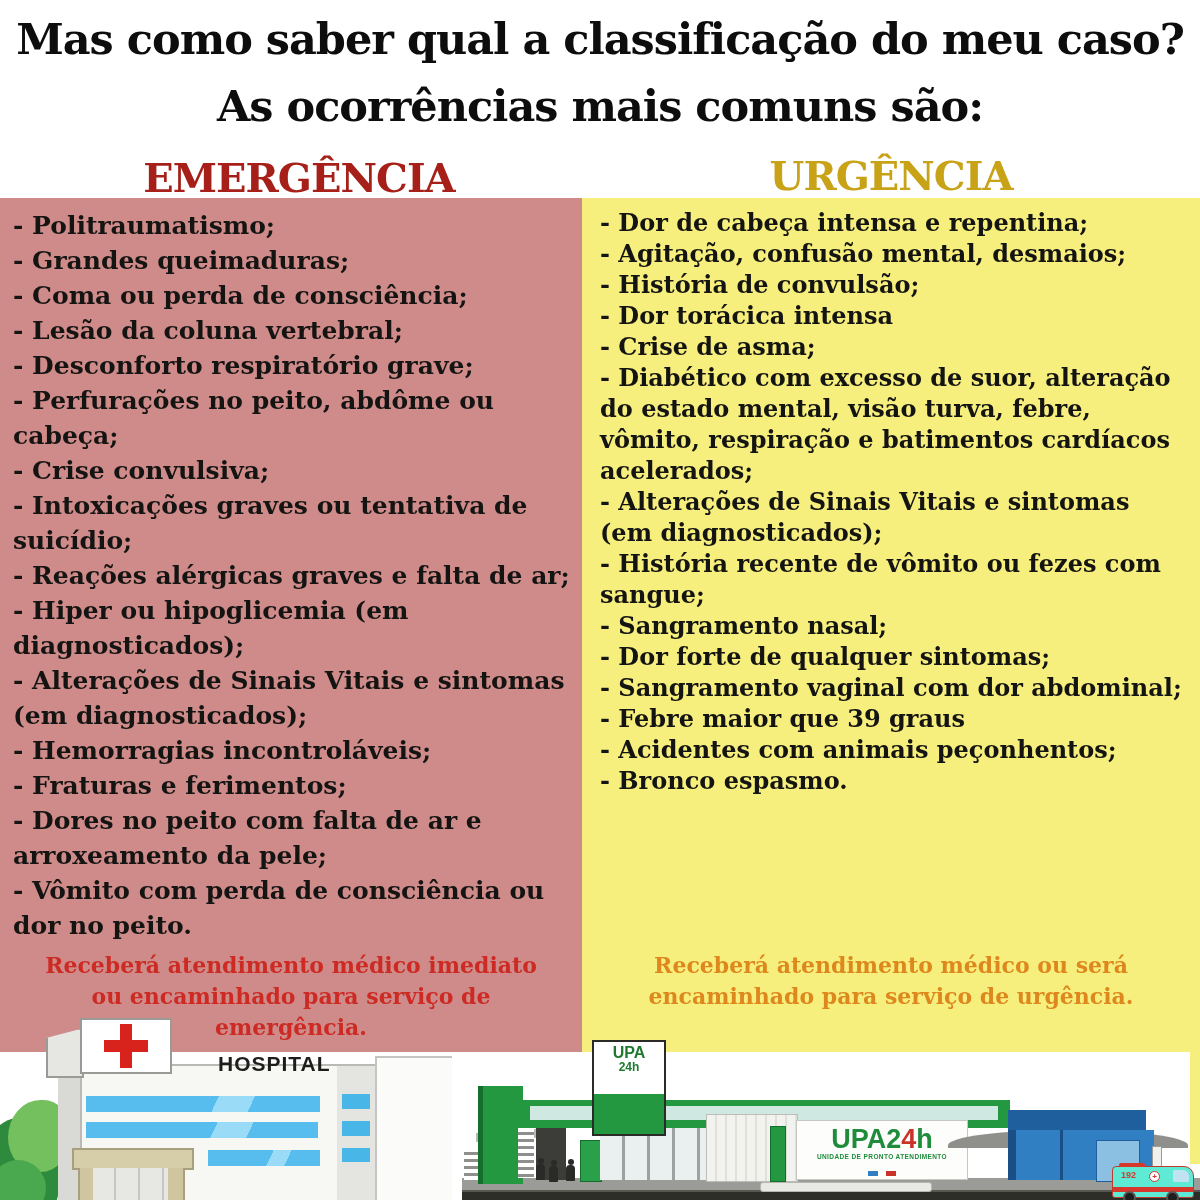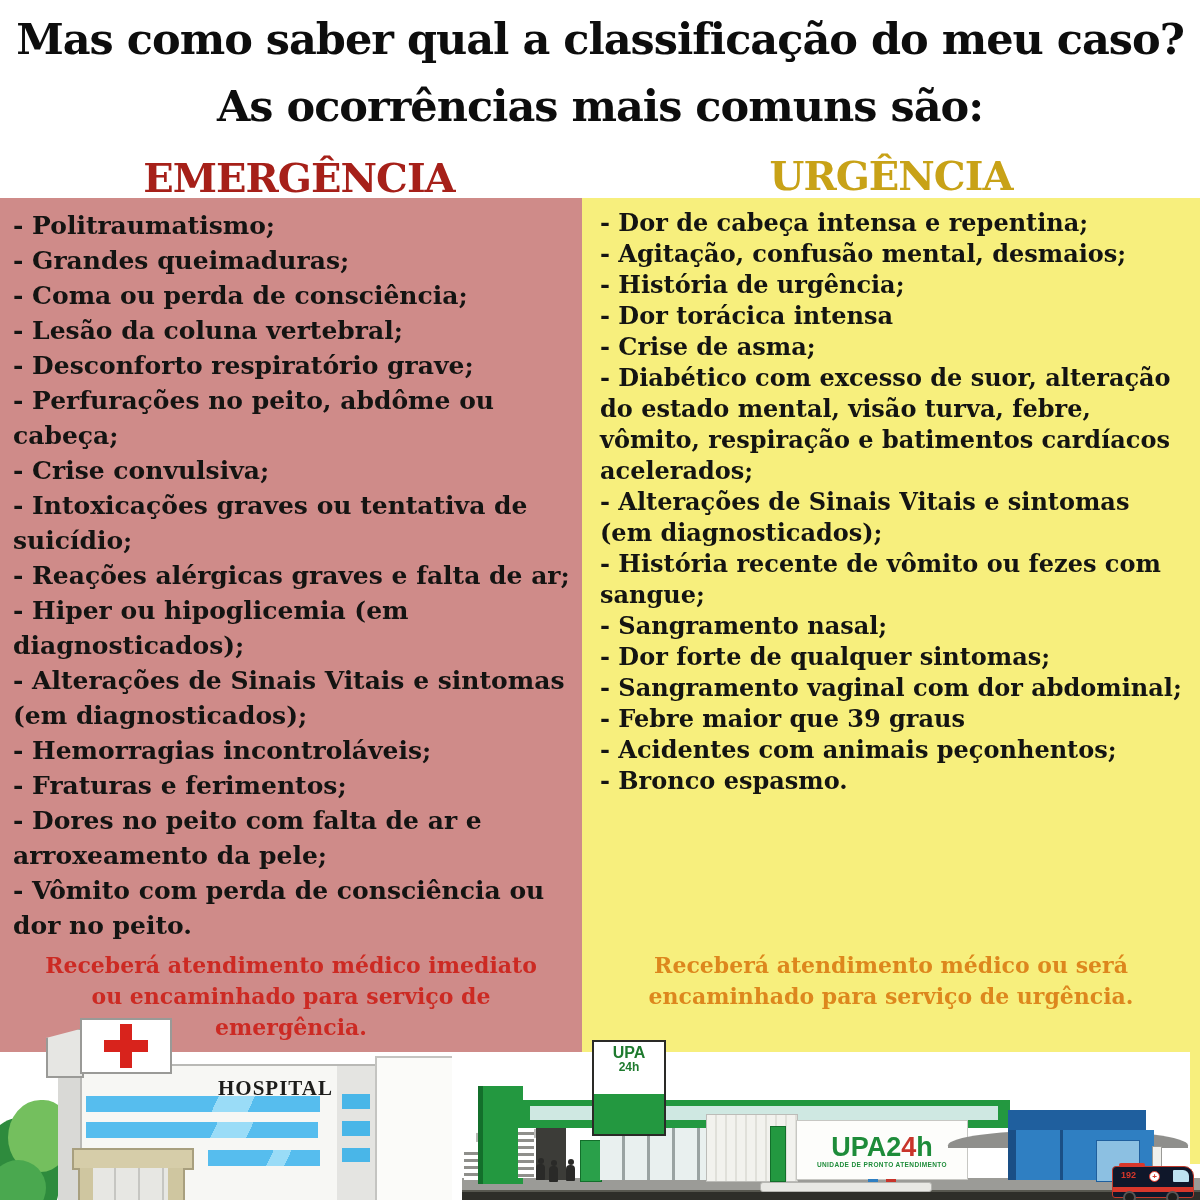--- a/index.html
+++ b/index.html
@@ -36,22 +36,22 @@
   #bush3{left:-10px;top:1160px;width:56px;height:56px;background:#4aa84f;border-radius:50%;}
   #hosp-sidewall{left:58px;top:1076px;width:22px;height:124px;background:#d9d9d6;border-top:2px solid #9a9a97;}
   #hosp-main{left:80px;top:1064px;width:255px;height:136px;background:#f7f7f4;border:2px solid #b9b9b6;border-bottom:none;}
   #hosp-strip{left:337px;top:1064px;width:38px;height:136px;background:#e4e4e1;border-top:2px solid #b9b9b6;}
   #hosp-wing{left:375px;top:1056px;width:75px;height:144px;background:#fbfbf9;border:2px solid #c4c4c1;border-bottom:none;border-right:none;}
   #hosp-sign-flap{left:46px;top:1028px;width:34px;height:46px;background:#e6e6e3;border:2px solid #9a9a97;clip-path:polygon(0 20%,100% 0,100% 100%,0 100%);}
   #hosp-sign{left:80px;top:1018px;width:88px;height:52px;background:#ffffff;border:2px solid #9a9a97;}
   .crossbar{position:absolute;background:#d8231c;}
   #cross-v{left:38px;top:4px;width:12px;height:44px;}
   #cross-h{left:22px;top:20px;width:44px;height:12px;}
-  #hosp-label{left:218px;top:1076px;width:120px;color:#1d1d1b;
-    font-family:Liberation Serif, serif;font-weight:bold;font-size:21px;letter-spacing:1px;}
+  #hosp-label{left:218px;top:1052px;width:120px;color:#1d1d1b;
+    font-family:Liberation Sans, sans-serif;font-weight:bold;font-size:21px;letter-spacing:1px;}
   .win{background:linear-gradient(115deg,#56bdee 55%,#9adcf7 55%,#9adcf7 70%,#56bdee 70%);}
   #win1{left:86px;top:1096px;width:234px;height:16px;}
   #win2{left:86px;top:1122px;width:232px;height:16px;}
   #win3{left:208px;top:1150px;width:112px;height:16px;}
   .winside{background:#49b6e8;}
   #wins1{left:342px;top:1094px;width:28px;height:15px;}
   #wins2{left:342px;top:1121px;width:28px;height:15px;}
   #wins3{left:342px;top:1148px;width:28px;height:14px;}
   #canopy-top{left:72px;top:1148px;width:118px;height:18px;background:#d6cda9;border:2px solid #a89f7e;}
   #canopy-door{left:92px;top:1168px;width:78px;height:32px;background:#e7e7e3;
@@ -76,37 +76,37 @@
   #upa-tower{left:592px;top:1040px;width:70px;height:92px;border:2px solid #2a2a27;background:#239840;}
   #upa-tower-top{position:absolute;left:0;top:0;width:100%;height:52px;background:#ffffff;
     text-align:center;line-height:1.0;}
   #upa-tower-top .t1{color:#1e7a2e;font-size:16px;font-family:"Liberation Sans",sans-serif;font-weight:bold;display:block;margin-top:3px;}
   #upa-tower-top .t2{color:#1e7a2e;font-size:12px;font-family:"Liberation Sans",sans-serif;font-weight:bold;display:block;}
   #upa-center-block{left:706px;top:1114px;width:90px;height:66px;background:#f2f2ee;border:1px solid #bcbcb8;
     background-image:repeating-linear-gradient(90deg,transparent 0 8px,#e0e0da 8px 10px);}
   #upa-totem{left:770px;top:1126px;width:14px;height:54px;background:#239840;border:1px solid #136f2b;}
   #upa-sign{left:796px;top:1120px;width:170px;height:58px;background:#fdfdfb;border:1px solid #c7c7c3;
     text-align:center;font-family:"Liberation Sans",sans-serif;}
-  #upa-sign .big{font-size:27px;font-weight:bold;line-height:1.05;margin-top:12px;text-align:center;}
+  #upa-sign .big{font-size:27px;font-weight:bold;line-height:1.05;margin-top:4px;text-align:center;}
   #upa-sign .big .g{color:#1e8c3a;}
   #upa-sign .big .r{color:#c8342a;}
   #upa-sign .sub{font-size:6.5px;color:#1e8c3a;font-weight:bold;letter-spacing:.4px;}
   #upa-sign .logos{margin-top:2px;}
   #upa-sign .logos span{display:inline-block;width:10px;height:5px;margin:0 2px;}
   #upa-ramp{left:760px;top:1182px;width:170px;height:8px;background:#e8e8e4;border:1px solid #b5b5b1;border-radius:3px;}
   #blue-top{left:1008px;top:1110px;width:138px;height:20px;background:#1f5f9e;}
   #blue-main{left:1008px;top:1130px;width:138px;height:50px;background:#2f7fc2;border-left:8px solid #1a4f86;}
   #blue-door{left:1096px;top:1140px;width:42px;height:40px;background:#8cc0e2;border:1px solid #1f5f9e;}
   #blue-div{left:1060px;top:1130px;width:3px;height:50px;background:#1a4f86;}
   #upa-canopy{left:948px;top:1130px;width:240px;height:18px;background:#8f8f8c;border-radius:100% 100% 0 0/170% 170% 0 0;}
   #canopy-pole{left:1152px;top:1146px;width:8px;height:36px;background:#f0f0ec;border:1px solid #9a9a96;}
   .person{position:absolute;width:9px;height:16px;background:#2a2a28;border-radius:4px 4px 1px 1px;}
   .person::before{content:"";position:absolute;left:2px;top:-6px;width:6px;height:6px;border-radius:50%;background:#2a2a28;}
   
-  #ambulance{left:1112px;top:1166px;width:80px;height:30px;background:#0f172a;border:1px solid #c0392b;border-radius:4px 10px 3px 3px;}
+  #ambulance{left:1112px;top:1166px;width:80px;height:30px;background:#5eead4;border:1px solid #c0392b;border-radius:4px 10px 3px 3px;}
   #ambulance .stripe{position:absolute;left:0;bottom:5px;width:100%;height:5px;background:#d8372b;}
   #ambulance .lightbar{position:absolute;left:6px;top:-4px;width:26px;height:4px;background:#d8372b;border-radius:2px;}
   #ambulance .shield{position:absolute;right:4px;top:3px;width:16px;height:12px;background:#bfe3f2;border-radius:1px 6px 1px 1px;}
   #ambulance .num{position:absolute;left:8px;top:3px;color:#d8372b;font-size:9px;font-family:"Liberation Sans",sans-serif;font-weight:bold;}
   #ambulance .cross-dot{position:absolute;left:36px;top:4px;width:9px;height:9px;border-radius:50%;background:#ffffff;border:1px solid #d8372b;color:#d8372b;font-size:8px;line-height:9px;text-align:center;font-family:"Liberation Sans",sans-serif;}
   .wheel{position:absolute;bottom:-7px;width:13px;height:13px;background:#1e1e1c;border-radius:50%;border:2px solid #555;box-sizing:border-box;}
 </style>
 </head>
 <body>
 
@@ -135,21 +135,21 @@
       <div>- Hiper ou hipoglicemia (em diagnosticados);</div>
       <div>- Alterações de Sinais Vitais e sintomas (em diagnosticados);</div>
       <div>- Hemorragias incontroláveis;</div>
       <div>- Fraturas e ferimentos;</div>
       <div>- Dores no peito com falta de ar e arroxeamento da pele;</div>
       <div>- Vômito com perda de consciência ou dor no peito.</div>
     </div>
   <div class="abs list" id="urg-list">
       <div>- Dor de cabeça intensa e repentina;</div>
       <div>- Agitação, confusão mental, desmaios;</div>
-      <div>- História de urgência;</div>
+      <div>- História de convulsão;</div>
       <div>- Dor torácica intensa</div>
       <div>- Crise de asma;</div>
       <div>- Diabético com excesso de suor, alteração do estado mental, visão turva, febre, vômito, respiração e batimentos cardíacos acelerados;</div>
       <div>- Alterações de Sinais Vitais e sintomas (em diagnosticados);</div>
       <div>- História recente de vômito ou fezes com sangue;</div>
       <div>- Sangramento nasal;</div>
       <div>- Dor forte de qualquer sintomas;</div>
       <div>- Sangramento vaginal com dor abdominal;</div>
       <div>- Febre maior que 39 graus</div>
       <div>- Acidentes com animais peçonhentos;</div>

